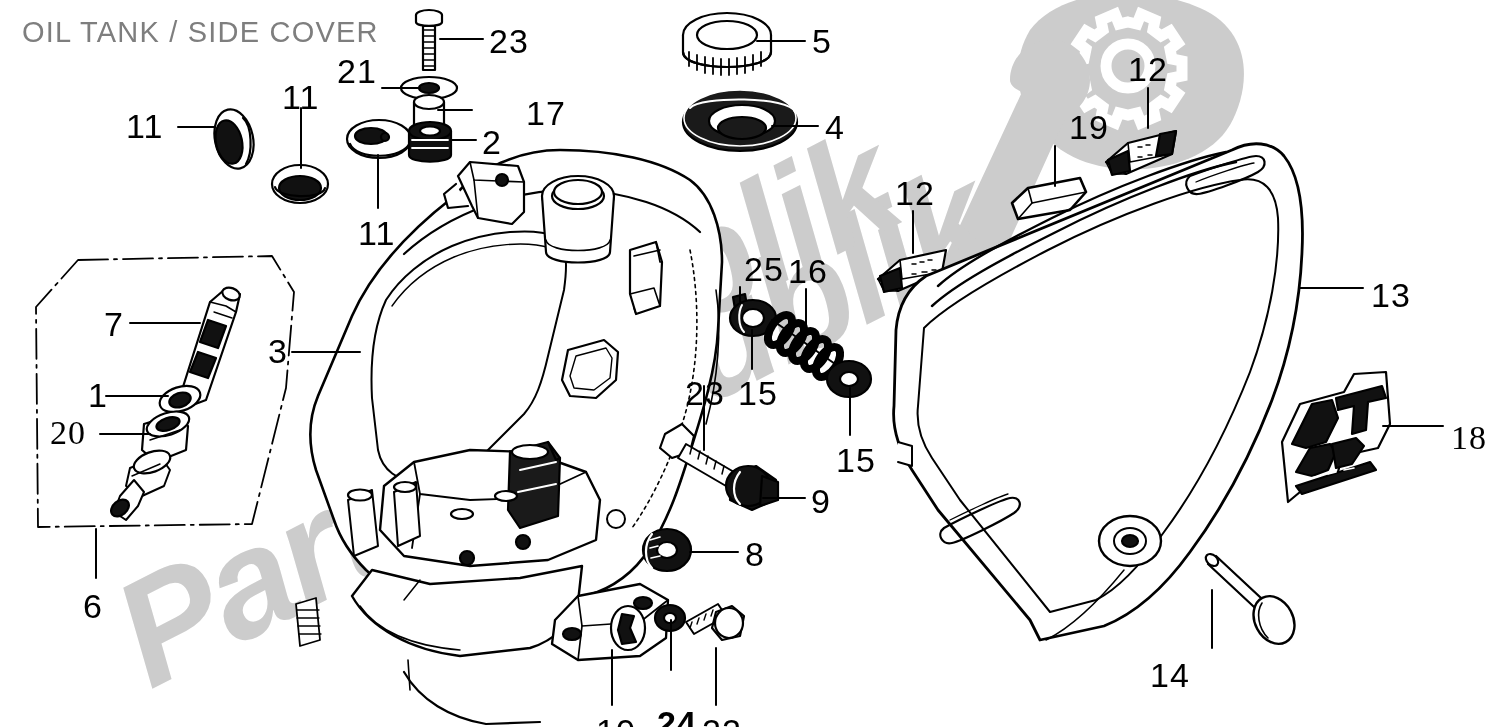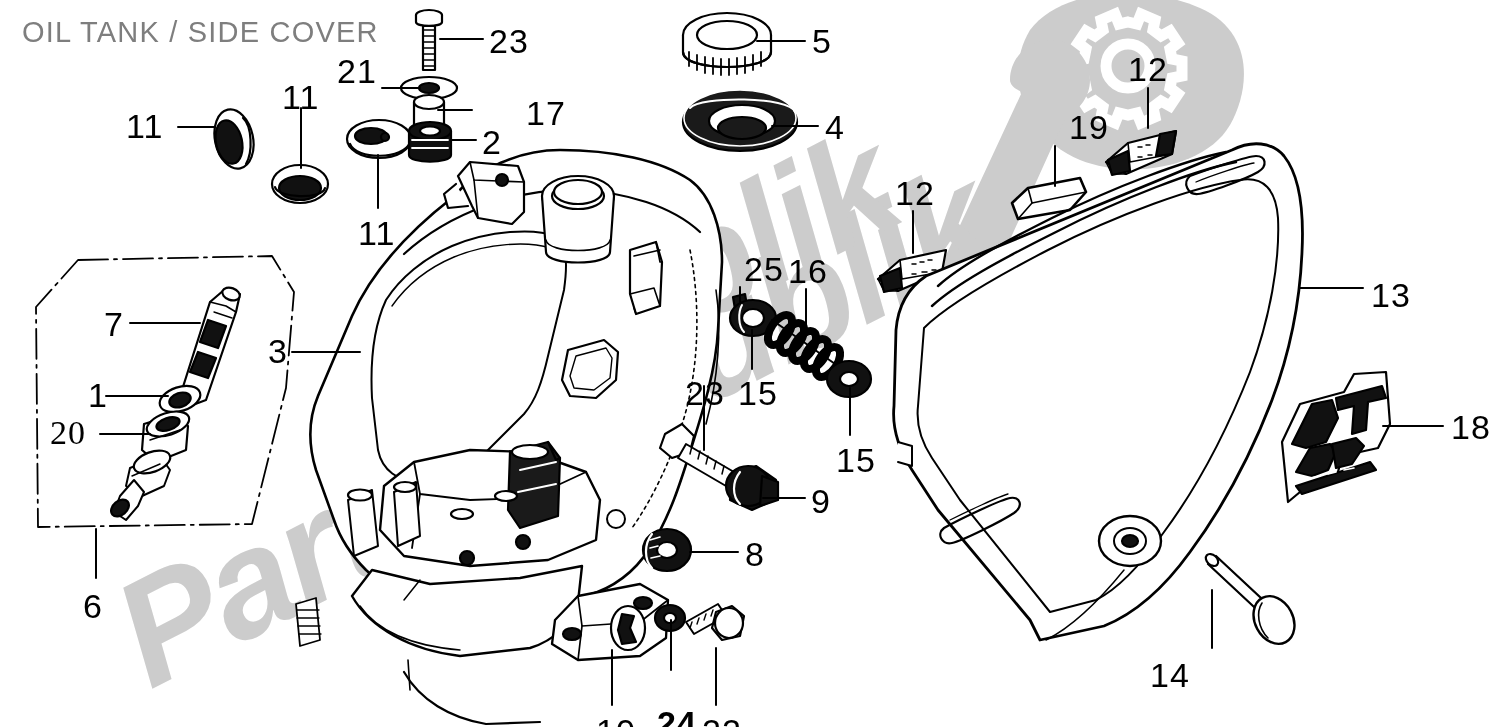--- a/index.html
+++ b/index.html
@@ -439,21 +439,21 @@
       <div class="callout" style="left: 337px; top: 52px;">21</div>
       <div class="callout" style="left: 489px; top: 22px;">23</div>
       <div class="callout" style="left: 478px; top: 94px; margin-left: 48px;">17</div>
       <div class="callout" style="left: 482px; top: 123px;">2</div>
       <div class="callout" style="left: 812px; top: 22px;">5</div>
       <div class="callout" style="left: 825px; top: 108px;">4</div>
       <div class="callout" style="left: 1128px; top: 50px;">12</div>
       <div class="callout" style="left: 895px; top: 174px;">12</div>
       <div class="callout" style="left: 1036px; top: 108px; margin-left: 33px;">19</div>
       <div class="callout" style="left: 1371px; top: 276px;">13</div>
-      <div class="callout" style="left: 1451px; top: 408px;">18</div>
+      <div class="callout" style="left: 1451px; top: 419px; font-family: Liberation Serif, serif;">18</div>
       <div class="callout" style="left: 268px; top: 332px;">3</div>
       <div class="callout" style="left: 104px; top: 305px;">7</div>
       <div class="callout" style="left: 88px; top: 376px;">1</div>
       <div class="callout" style="left: 50px; top: 414px; font-family: Liberation Serif, serif;">20</div>
       <div class="callout" style="left: 83px; top: 587px;">6</div>
       <div class="callout" style="left: 744px; top: 250px; text-align: center;">25</div>
       <div class="callout" style="left: 788px; top: 252px;">16</div>
       <div class="callout" style="left: 738px; top: 374px;">15</div>
       <div class="callout" style="left: 836px; top: 441px;">15</div>
       <div class="callout" style="left: 685px; top: 374px;">23</div>

